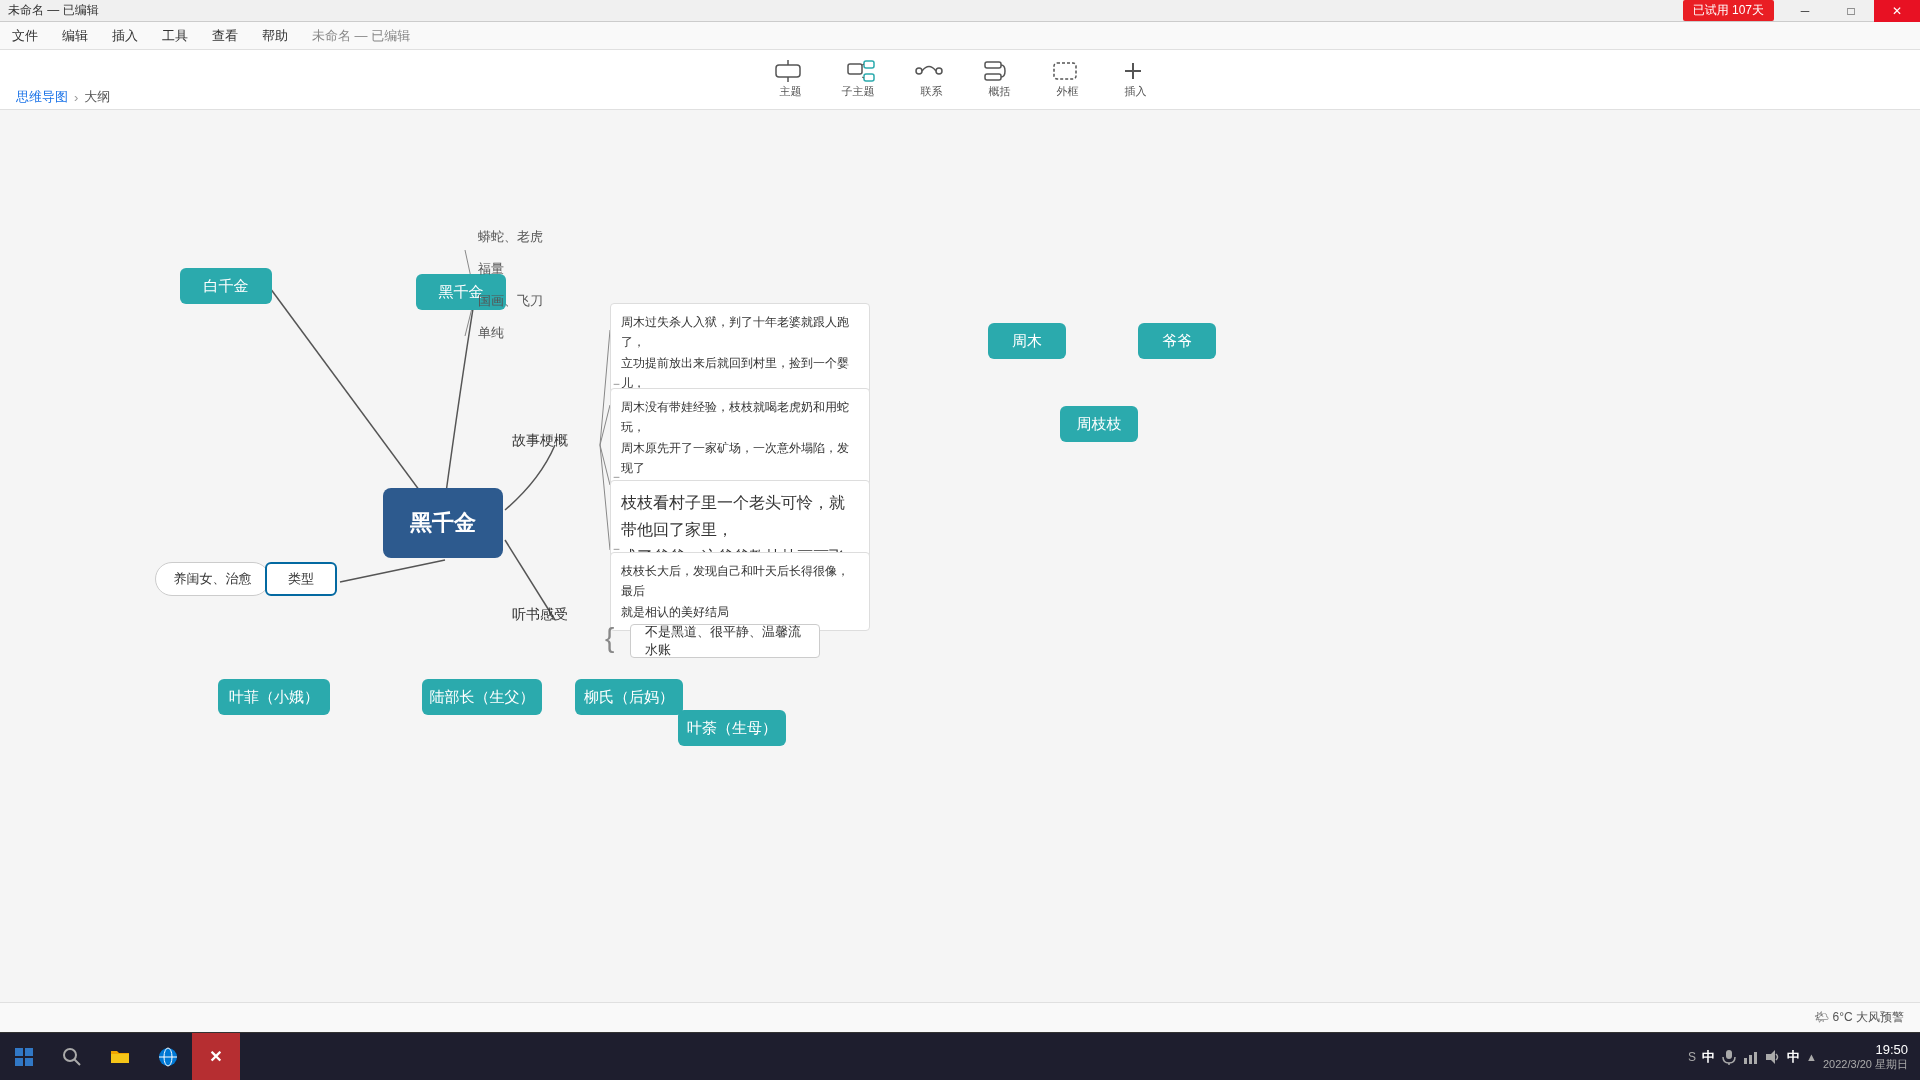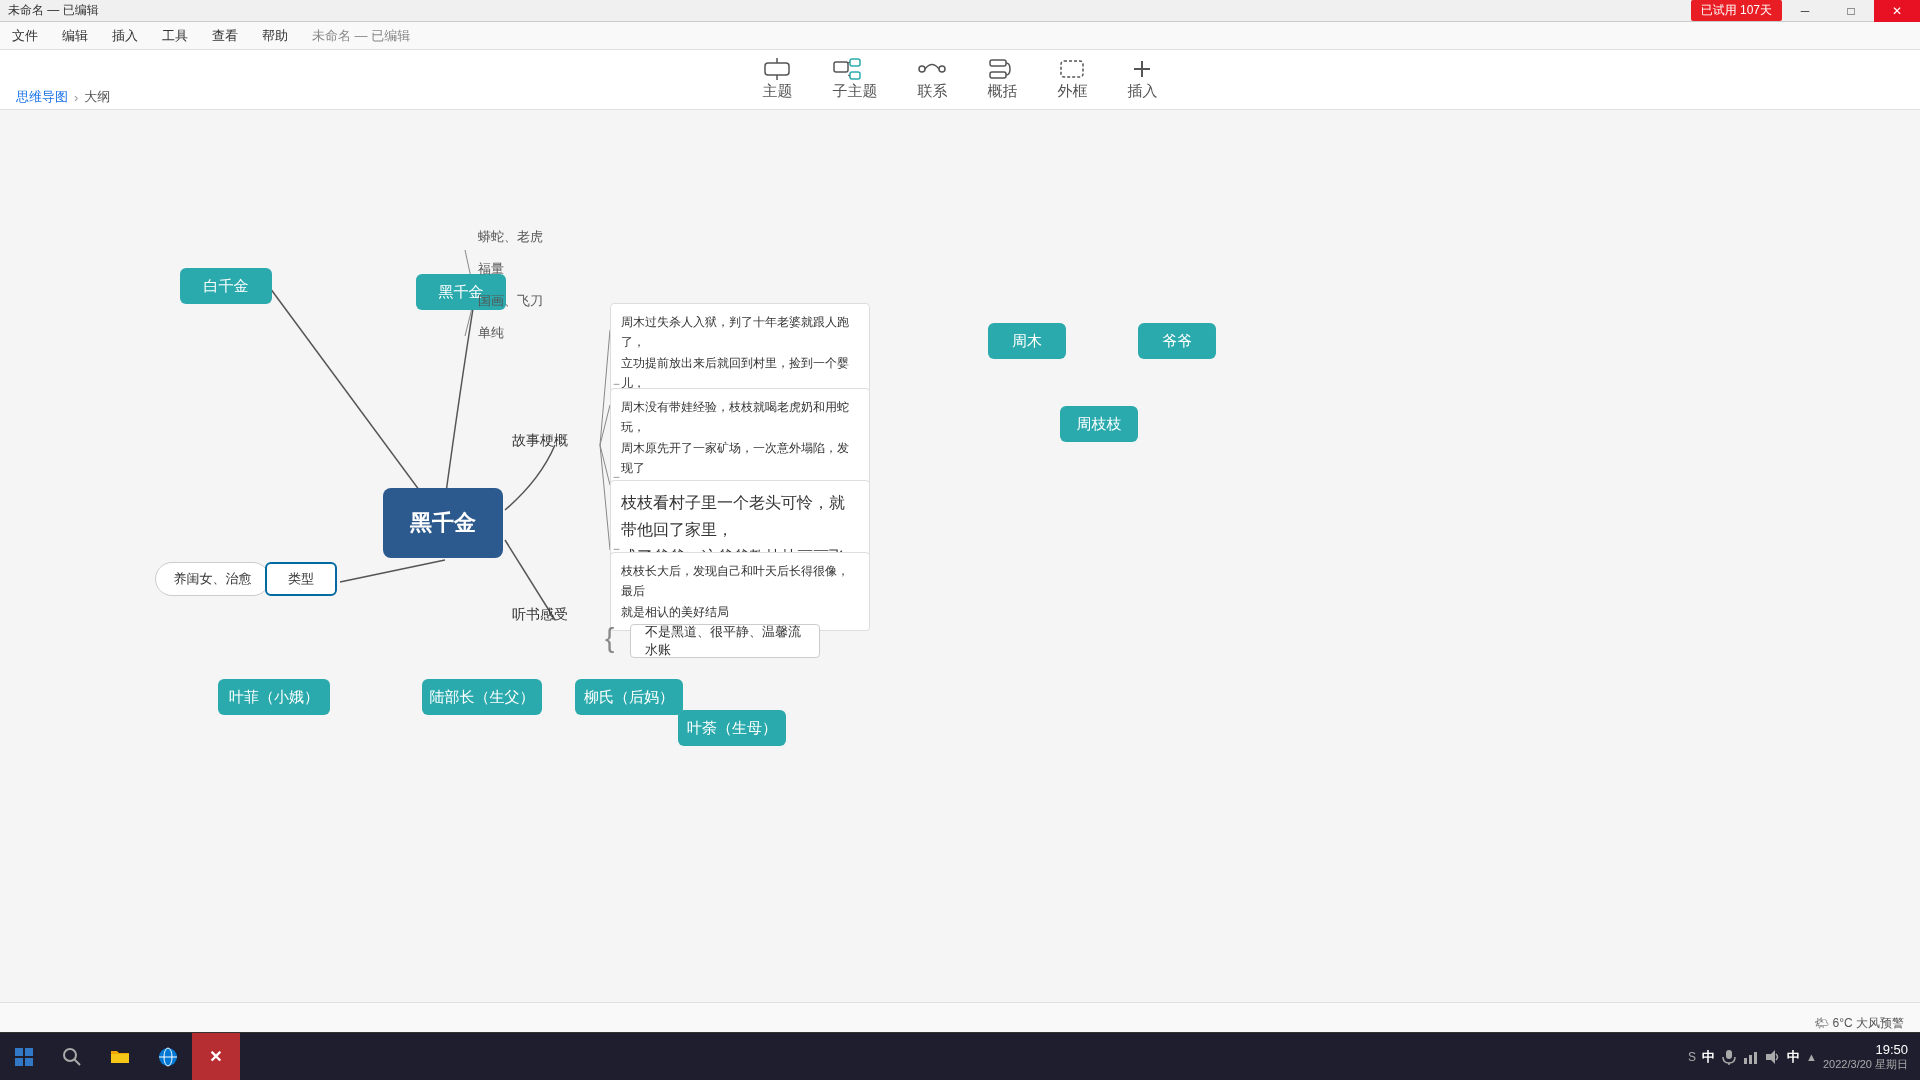--- a/index.html
+++ b/index.html
@@ -24,22 +24,22 @@
     }
     #menubar .menu-item { padding: 0 12px; height: 28px; line-height: 28px; cursor: pointer; }
 
     
     #toolbar {
       position: absolute; top: 50px; left: 0; width: 1920px; height: 60px;
       background: #ffffff; border-bottom: 1px solid #e0e0e0;
       display: flex; align-items: center; justify-content: center; gap: 24px;
     }
     .toolbar-btn {
-      display: flex; flex-direction: column; align-items: flex-start;
-      font-size: 15px; color: #555; cursor: pointer; padding: 4px 8px;
+      display: flex; flex-direction: column; align-items: flex-end;
+      font-size: 11px; color: #555; cursor: pointer; padding: 4px 8px;
       border-radius: 4px;
     }
     .toolbar-btn svg { margin-bottom: 2px; }
     .toolbar-right-btns {
       position: absolute; right: 16px; top: 50px; height: 60px;
       display: flex; align-items: center; gap: 12px;
     }
 
     
     #breadcrumb {
@@ -90,21 +90,21 @@
     
     #connectors {
       position: absolute; top: 0; left: 0; width: 1920px; height: 924px;
       pointer-events: none;
     }
 
     
     #statusbar {
       position: absolute; bottom: 0; left: 0; width: 1920px; height: 40px;
       background: #f9f9f9; border-top: 1px solid #e0e0e0;
-      display: flex; align-items: flex-end; justify-content: space-between;
+      display: flex; align-items: center; justify-content: space-between;
       font-size: 12px; color: #555;
     }
     #statusbar .left { padding-left: 16px; }
     #statusbar .right { display: flex; align-items: center; gap: 8px; padding-right: 16px; }
     #scrollbar-h {
       position: absolute; bottom: 40px; left: 0; width: 1920px; height: 12px;
       background: #f0f0f0; border-top: 1px solid #e0e0e0;
     }
     #scrollbar-thumb {
       position: absolute; left: 460px; top: 2px; width: 548px; height: 8px;
@@ -121,21 +121,21 @@
     .taskbar-right { position: absolute; right: 0; display: flex; align-items: center; height: 48px; padding-right: 12px; gap: 6px; }
   </style>
 </head>
 <body>
 
 <div id="titlebar">
   <div class="title-left">
     <span>未命名 — 已编辑</span>
   </div>
   <div class="title-right">
-    <div style="background:#e91e24; color:white; padding: 2px 10px; font-size:12px; border-radius:2px;">已试用 107天</div>
+    <div style="background:#e91e24; color:white; padding: 2px 10px; font-size:12px; margin-right:8px; border-radius:2px;">已试用 107天</div>
     <div class="win-btn">─</div>
     <div class="win-btn">□</div>
     <div class="win-btn win-close">✕</div>
   </div>
 </div>
 
 <div id="menubar">
   <div class="menu-item">文件</div>
   <div class="menu-item">编辑</div>
   <div class="menu-item">插入</div>

